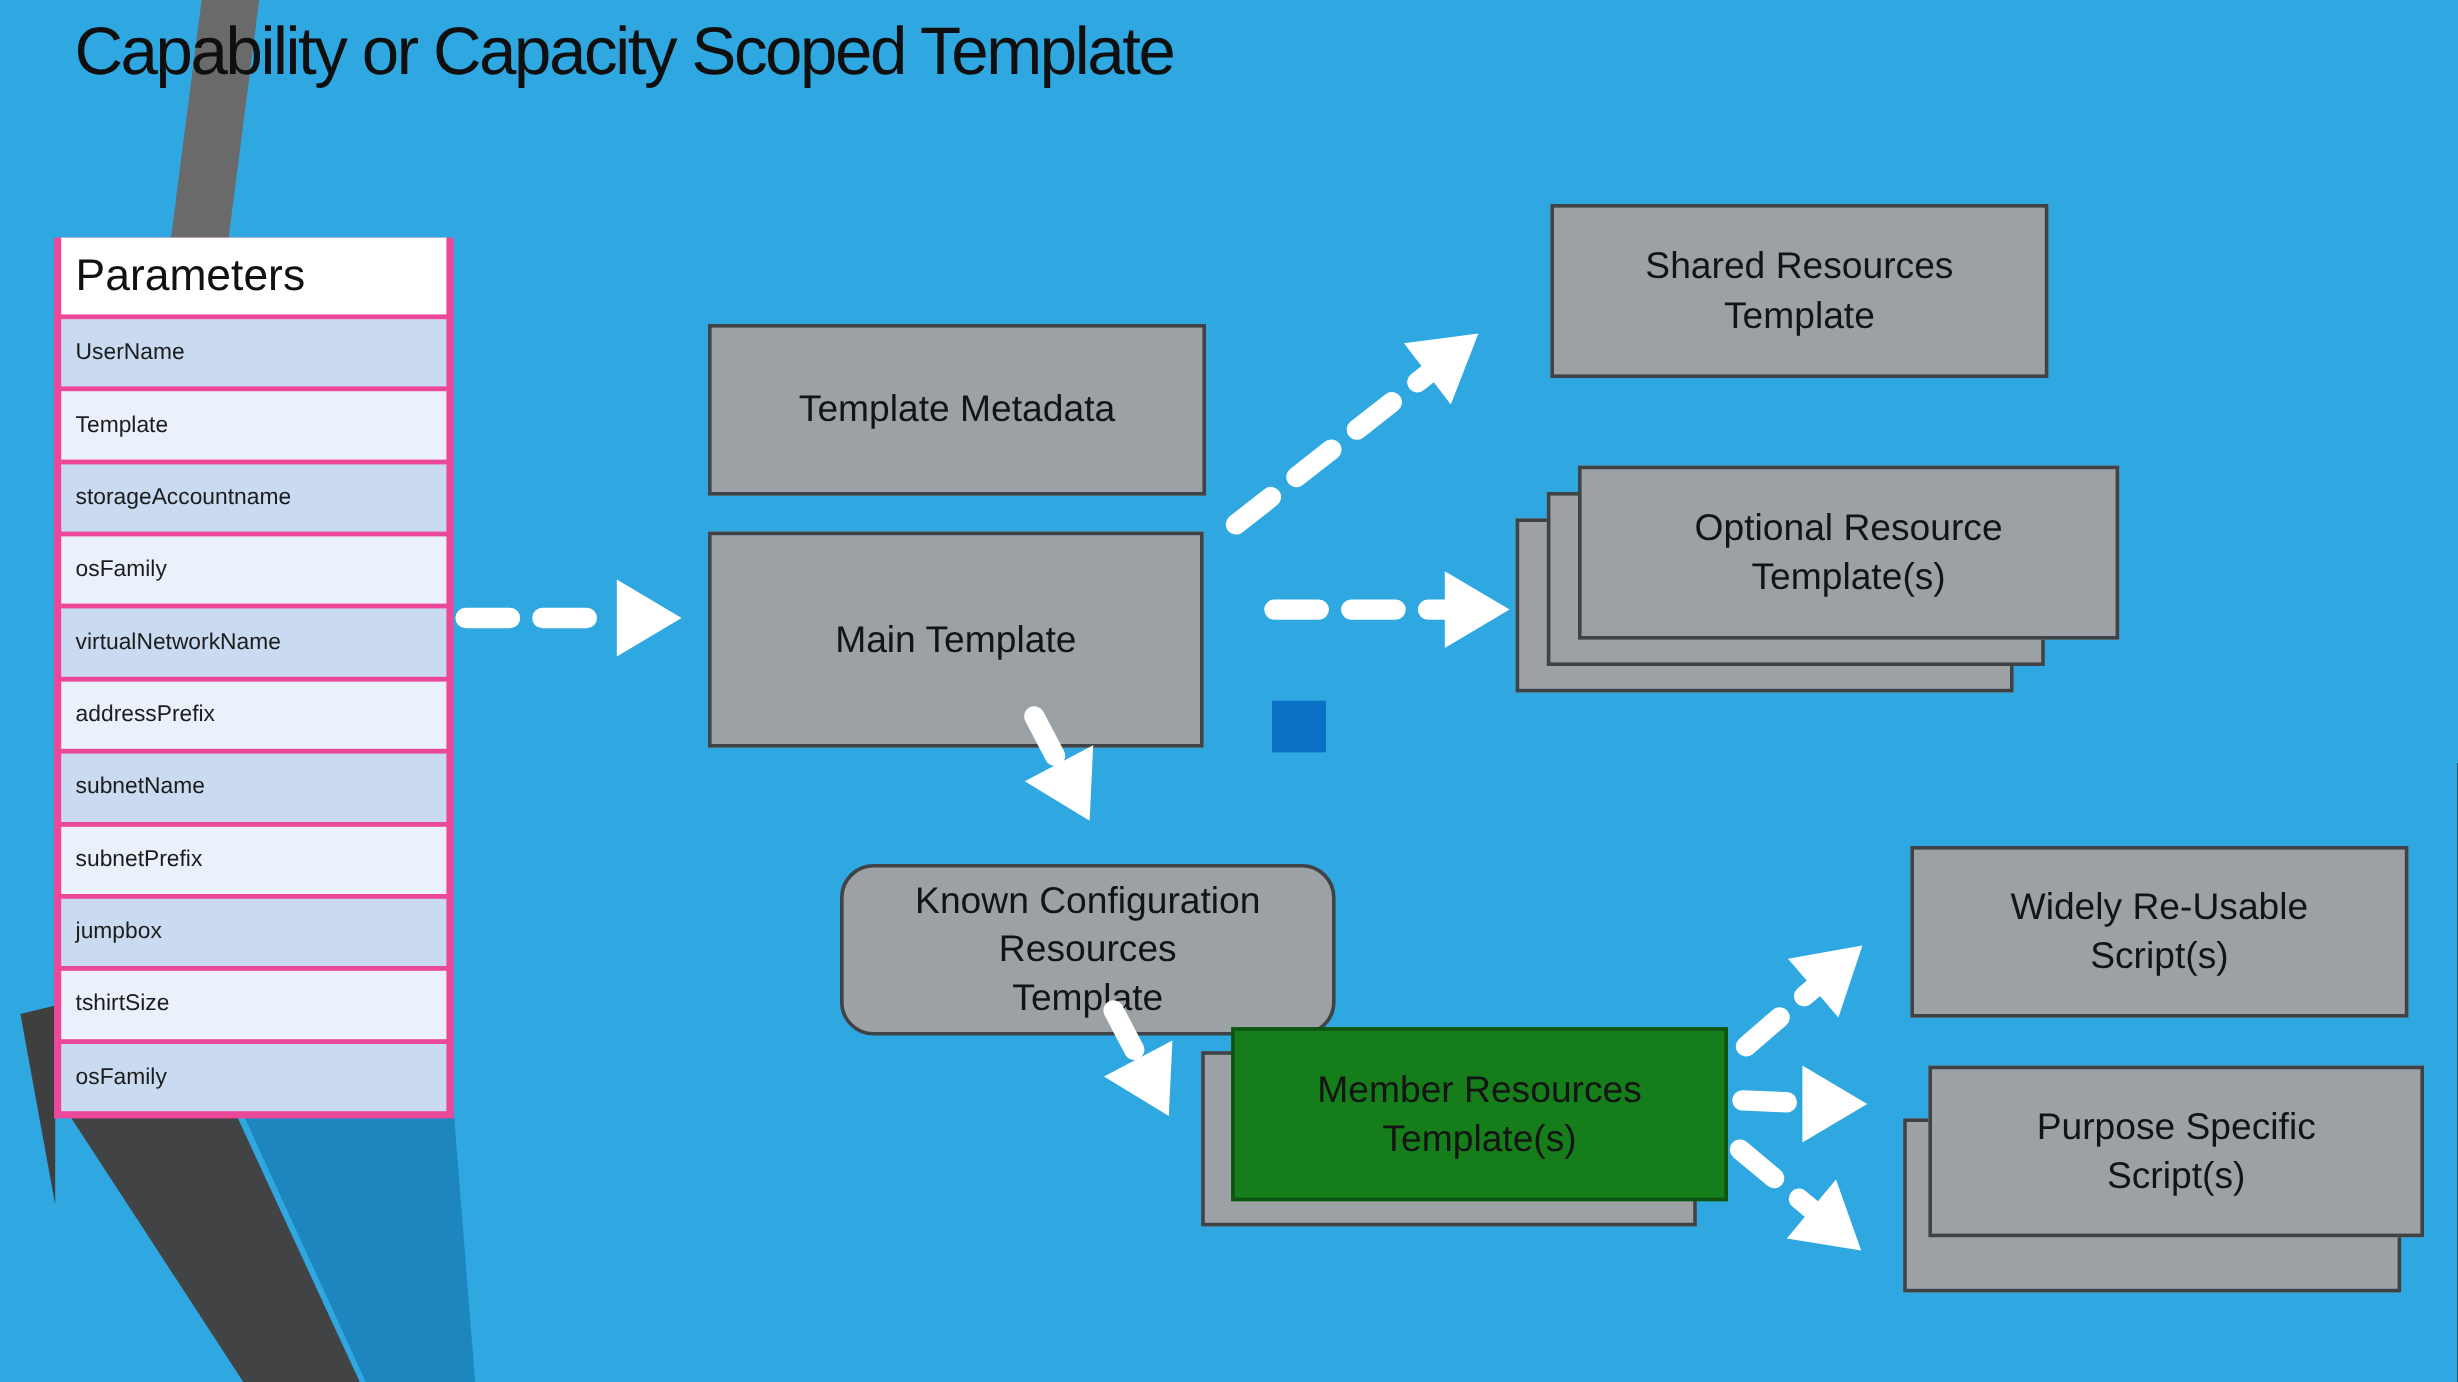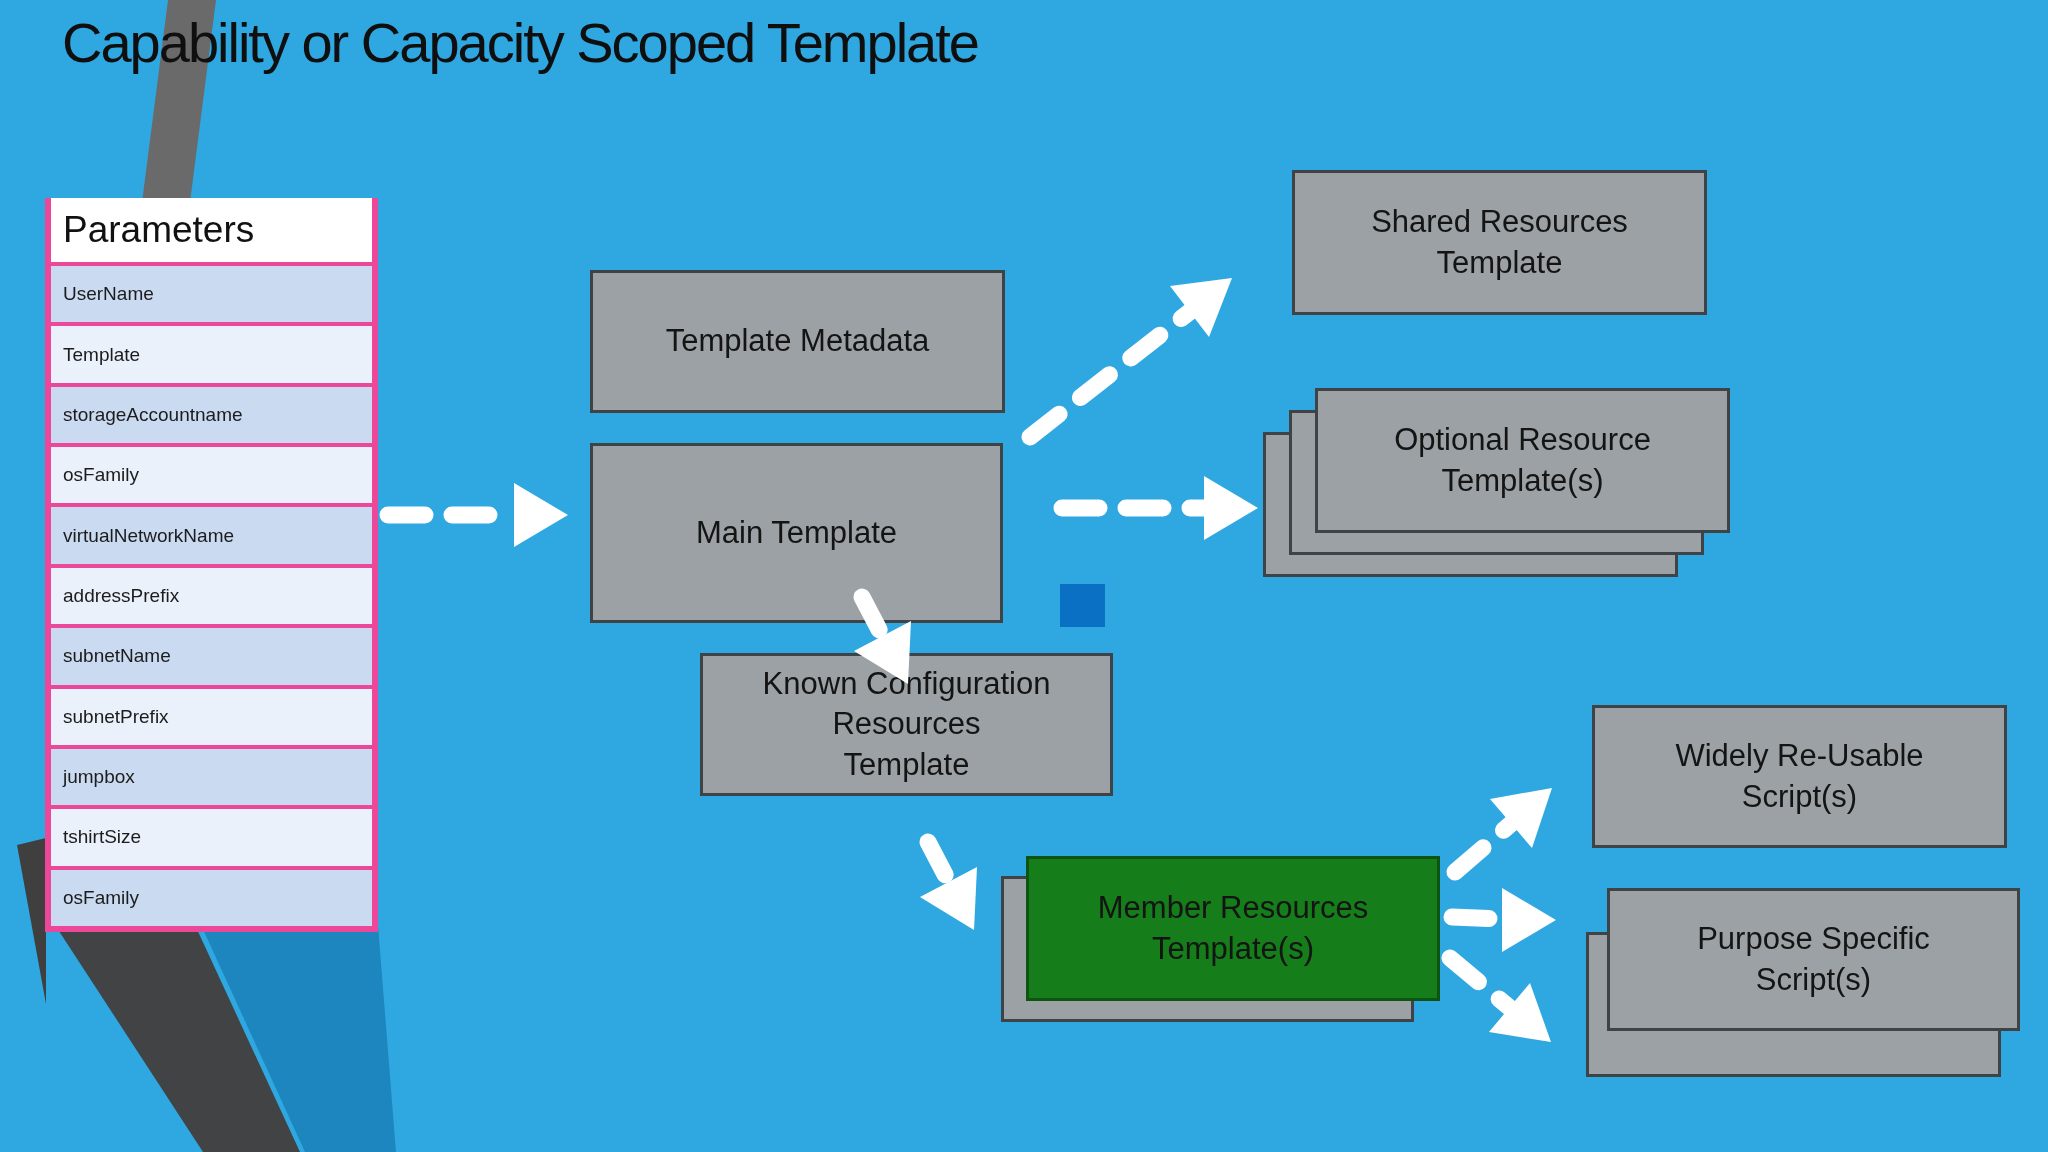--- a/index.html
+++ b/index.html
@@ -39,22 +39,22 @@
     display:flex; align-items:center; justify-content:center;
     font-size:31px; color:#141414; text-align:center; line-height:1.3;
   }
   .box span { white-space:pre-line; }
   .box-green { background:#157D19; border-color:#0C5410; }
   .b-meta    { left:590px;  top:270px; width:415px; height:143px; }
   .b-main    { left:590px;  top:443px; width:413px; height:180px; }
   .b-shared  { left:1292px; top:170px; width:415px; height:145px; }
   .s-opt3    { left:1263px; top:432px; width:415px; height:145px; }
   .s-opt2    { left:1289px; top:410px; width:415px; height:145px; }
-  .b-opt     { left:1315px; top:388px; width:415px; height:145px; }
-  .b-known   { left:700px;  top:653px; width:413px; height:143px; }
+  .b-opt     { left:1315px; top:388px; width:451px; height:145px; }
+  .b-known   { left:700px;  top:720px; width:413px; height:143px;border-radius:28px; }
   .s-member  { left:1001px; top:876px; width:413px; height:146px; }
   .b-member  { left:1026px; top:856px; width:414px; height:145px; }
   .b-widely  { left:1592px; top:705px; width:415px; height:143px; }
   .s-purpose { left:1586px; top:932px; width:415px; height:145px; }
   .b-purpose { left:1607px; top:888px; width:413px; height:143px; }
   
   .arrows { position:absolute; inset:0; z-index:4; pointer-events:none; }
   .arrows line { stroke:#ffffff; stroke-width:17; stroke-linecap:round; stroke-dasharray:37 27; }
   .arrows polygon { fill:#ffffff; }
   .bluesq {

